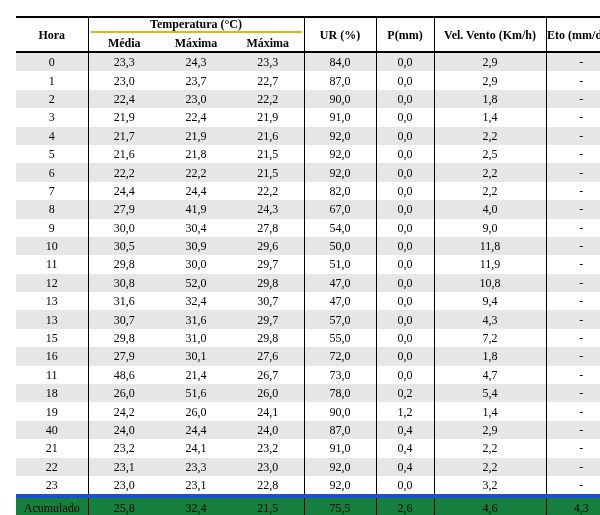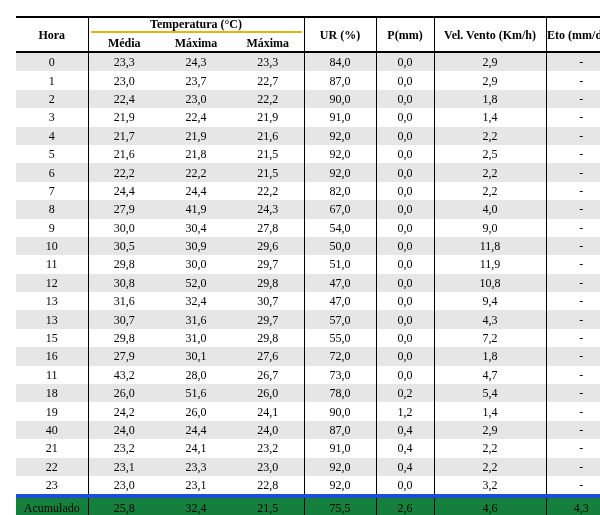--- a/index.html
+++ b/index.html
@@ -288,22 +288,22 @@
         <td>27,9</td>
         <td>30,1</td>
         <td>27,6</td>
         <td class="vline-l vline-r">72,0</td>
         <td class="vline-r">0,0</td>
         <td class="vline-r">1,8</td>
         <td>-</td>
       </tr>
       <tr class="body-row even">
         <td class="vline-r">11</td>
-        <td>43,2</td>
-        <td>28,0</td>
+        <td>48,6</td>
+        <td>21,4</td>
         <td>26,7</td>
         <td class="vline-l vline-r">73,0</td>
         <td class="vline-r">0,0</td>
         <td class="vline-r">4,7</td>
         <td>-</td>
       </tr>
       <tr class="body-row odd">
         <td class="vline-r">18</td>
         <td>26,0</td>
         <td>51,6</td>

